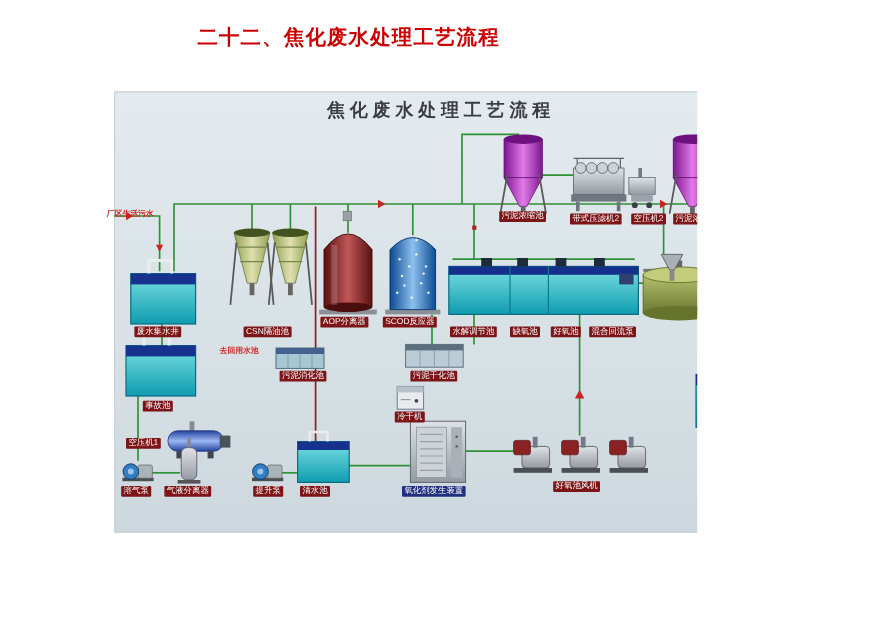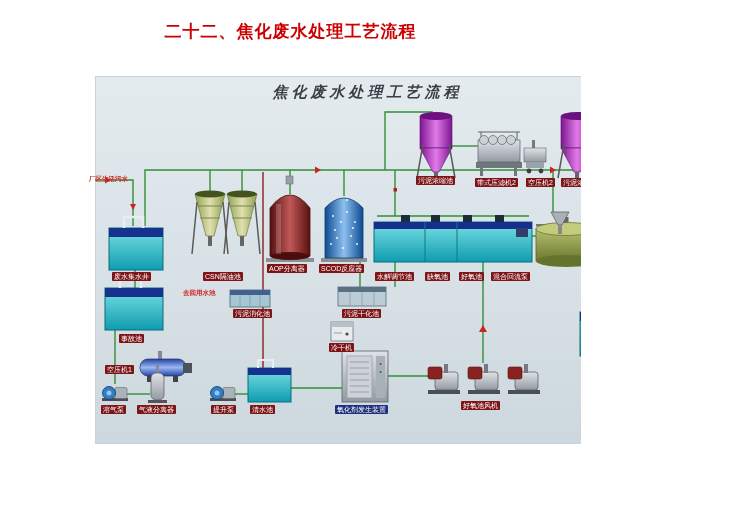--- a/index.html
+++ b/index.html
@@ -3,21 +3,21 @@
 <meta charset="utf-8">
 <style>
   html,body{margin:0;padding:0;background:#fff;font-family:"Liberation Sans","DejaVu Sans",sans-serif;}
   .page{position:relative;width:581px;height:515px;background:#fff;overflow:hidden;}
   .page-title{position:absolute;top:20px;left:0;width:100%;margin:0;text-align:center;
     font-size:17px;font-weight:bold;color:#cc0000;letter-spacing:1px;}
   .diagram{position:absolute;left:95px;top:76px;width:545px;height:368px;
     background:linear-gradient(#e4ebef 0%,#d6e0e5 60%,#cdd8de 100%);
     box-shadow:0 0 0 1px #c9d3d9 inset;}
   .diagram-title{position:absolute;top:7px;left:0;width:100%;text-align:center;
-    font-family:"DejaVu Serif","Liberation Serif",serif;font-style:italic;font-weight:bold;
+    font-family:"DejaVu Serif","Liberation Serif",serif;font-weight:bold;
     font-size:15px;letter-spacing:4px;color:#3c3c46;}
   .diagram svg{position:absolute;left:0;top:0;}
   .lbl{position:absolute;background:#7d1518;color:#ffffff;font-size:7px;line-height:9px;
     padding:0 2px;white-space:nowrap;border-radius:1px;}
   .lbl.navy{background:#20307e;}
   .ann{position:absolute;color:#d42222;font-size:6.5px;line-height:8px;font-weight:bold;white-space:nowrap;}
 </style>
 </head>
 <body>
 

